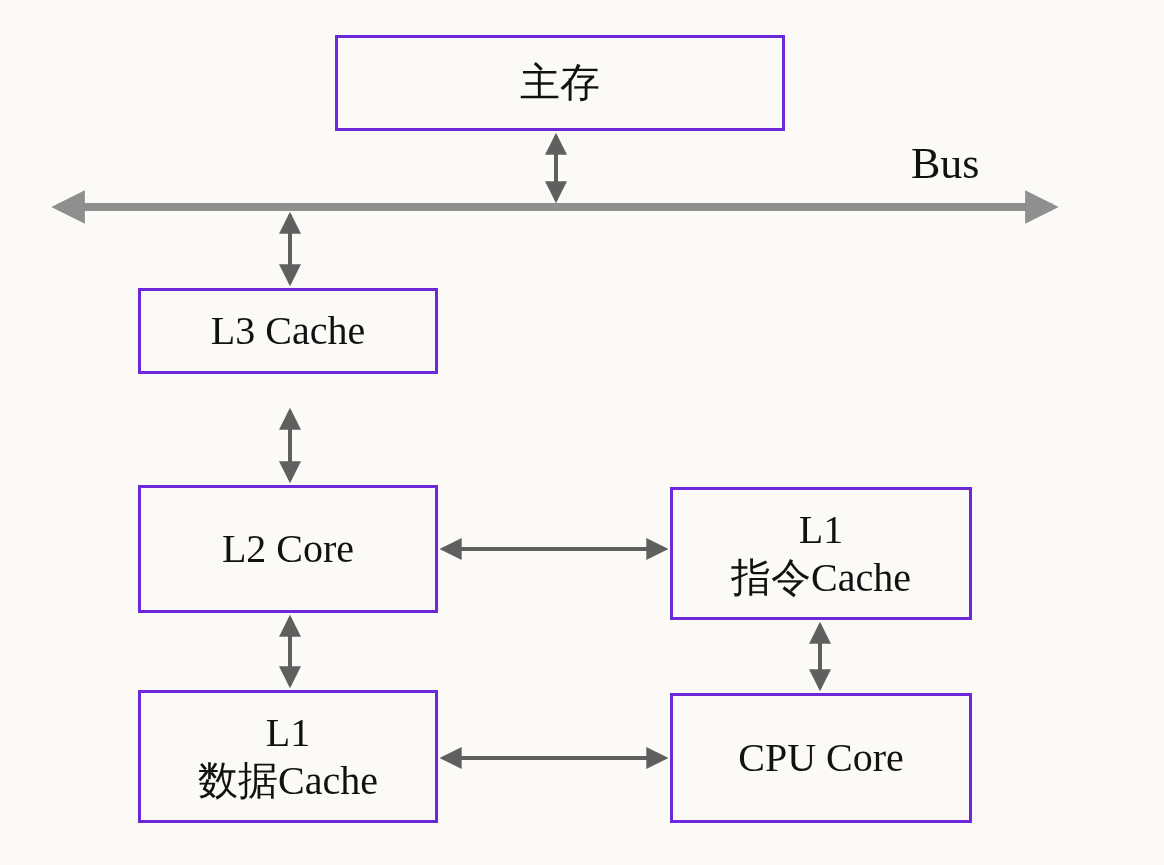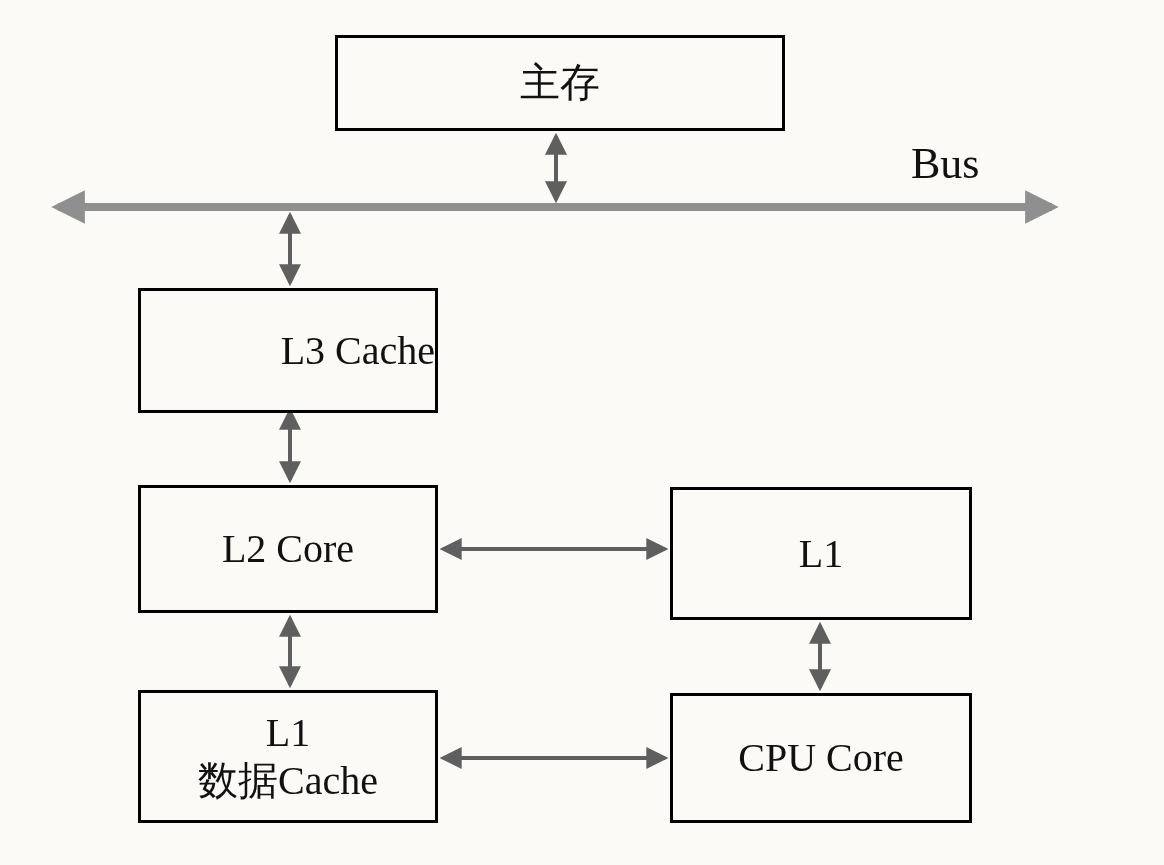--- a/index.html
+++ b/index.html
@@ -21,37 +21,37 @@
   }
   .arrow-layer {
     position: absolute;
     left: 0;
     top: 0;
     width: 1164px;
     height: 865px;
   }
   .node {
     position: absolute;
-    border: 3px solid #000000;
+    border: 3px solid #6d28d9;
     background: #fbfaf6;
     display: flex;
     flex-direction: column;
     align-items: center;
     justify-content: center;
     color: #111;
     line-height: 1.18;
     box-sizing: border-box;
   }
   .node .lbl {
     font-size: 40px;
     text-align: center;
     white-space: nowrap;
   }
   .node-main-memory   { left: 335px; top: 35px;  width: 450px; height: 96px; }
-  .node-l3-cache      { left: 138px; top: 288px; width: 300px; height: 125px; align-items: flex-end; }
+  .node-l3-cache      { left: 138px; top: 288px; width: 300px; height: 86px; }
   .node-l2-cache      { left: 138px; top: 485px; width: 300px; height: 128px; }
   .node-l1-icache     { left: 670px; top: 487px; width: 302px; height: 133px; }
   .node-l1-dcache     { left: 138px; top: 690px; width: 300px; height: 133px; }
   .node-cpu-core      { left: 670px; top: 693px; width: 302px; height: 130px; }
   .bus-label {
     position: absolute;
     left: 911px;
     top: 138px;
     font-size: 44px;
     color: #111;
@@ -98,20 +98,21 @@
   <div class="node node-l3-cache">
     <span class="lbl">L3 Cache</span>
   </div>
 
   <div class="node node-l2-cache">
     <span class="lbl">L2 Core</span>
   </div>
 
   <div class="node node-l1-icache">
     <span class="lbl">L1</span>
+    <span class="lbl">指令Cache</span>
   </div>
 
   <div class="node node-l1-dcache">
     <span class="lbl">L1</span>
     <span class="lbl">数据Cache</span>
   </div>
 
   <div class="node node-cpu-core">
     <span class="lbl">CPU Core</span>
   </div>

